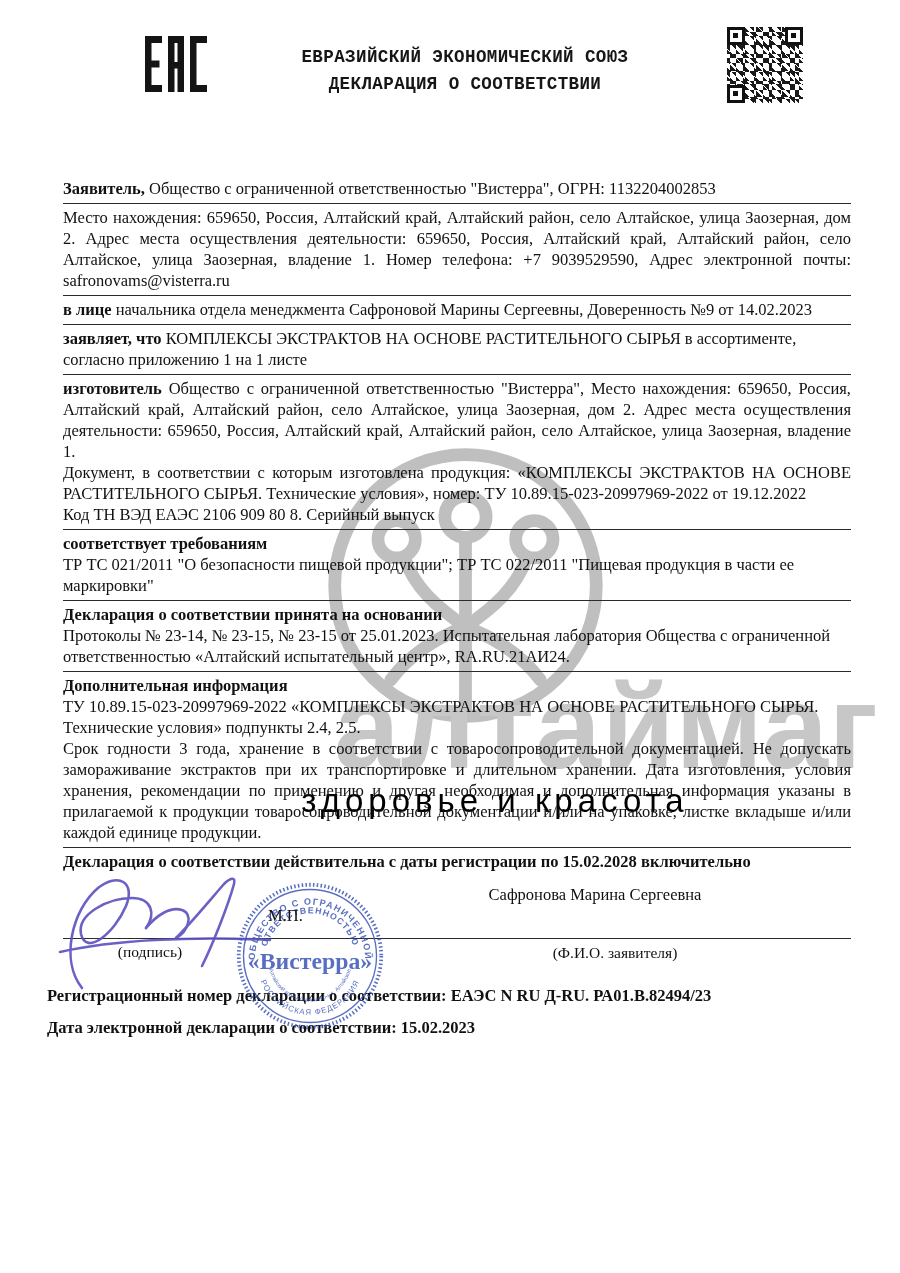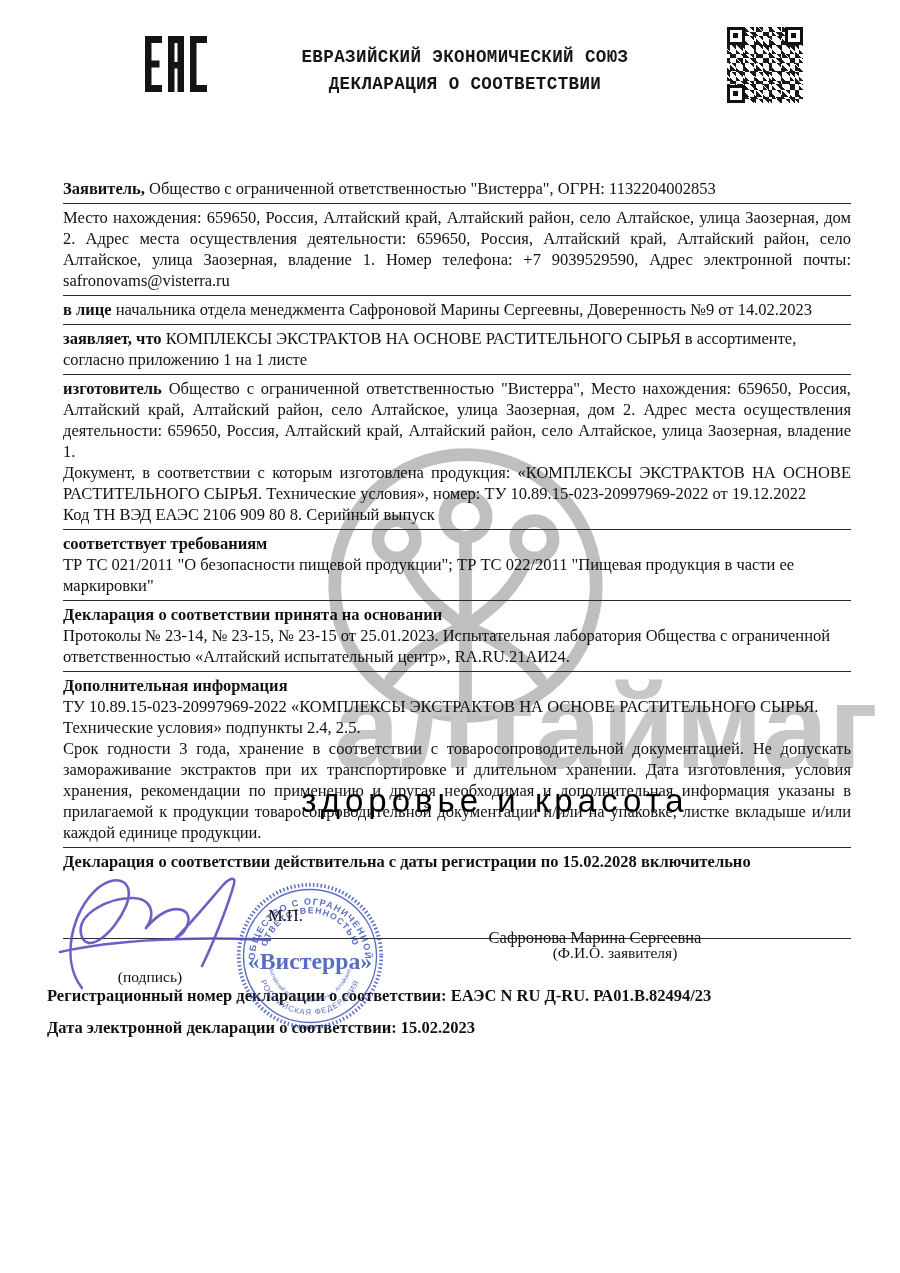--- a/index.html
+++ b/index.html
@@ -41,24 +41,24 @@
   }
   
   .doc-table{position:absolute;z-index:1;left:63px;top:160px;width:788px;font-size:16.5px;line-height:21px;margin-top:15px;}
   .row{padding:3px 0 4px 0;border-bottom:1.6px solid #2b2b2b;}
   .row:last-child{border-bottom:none;}
   .just{text-align:justify;}
   b,.b{font-weight:bold;}
   
   .sig-line{position:absolute;z-index:1;left:63px;width:788px;top:938px;border-top:1.6px solid #2b2b2b;height:0;}
   .signature-svg{position:absolute;z-index:2;left:52px;top:862px;width:225px;height:132px;}
-  .cap-sign{position:absolute;z-index:1;left:85px;top:943px;width:130px;text-align:center;font-size:15.5px;margin-top:25px;}
+  .cap-sign{position:absolute;z-index:1;left:85px;top:943px;width:130px;text-align:center;font-size:15.5px;}
   .mp-label{position:absolute;z-index:3;left:268px;top:906px;font-size:16.5px;color:#111;}
   .stamp{position:absolute;z-index:2;left:234px;top:880px;width:152px;height:152px;opacity:.85;}
-  .fio-name{position:absolute;z-index:1;left:385px;top:928px;width:420px;text-align:center;font-size:16.5px;}
+  .fio-name{position:absolute;z-index:1;left:385px;top:885px;width:420px;text-align:center;font-size:16.5px;}
   .cap-fio{position:absolute;z-index:1;left:405px;top:944px;width:420px;text-align:center;font-size:15.5px;}
   
   .reg-line{position:absolute;z-index:1;left:47px;width:788px;font-weight:bold;font-size:16.5px;}
   .reg-number{top:986px;}
   .reg-date{top:1018px;}
 </style>
 </head>
 <body>
 
 <div class="page">

